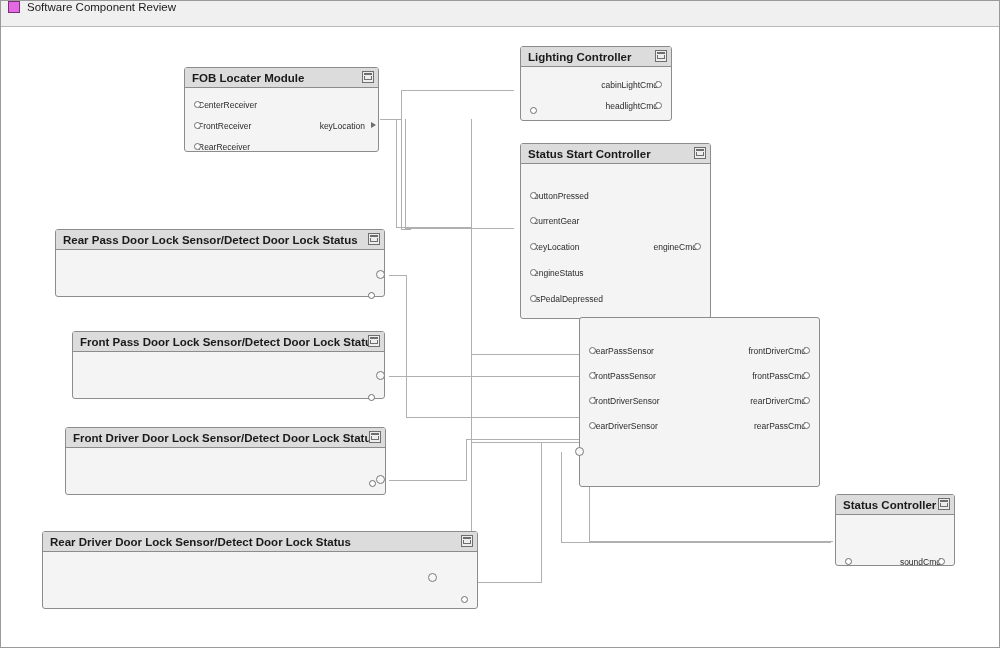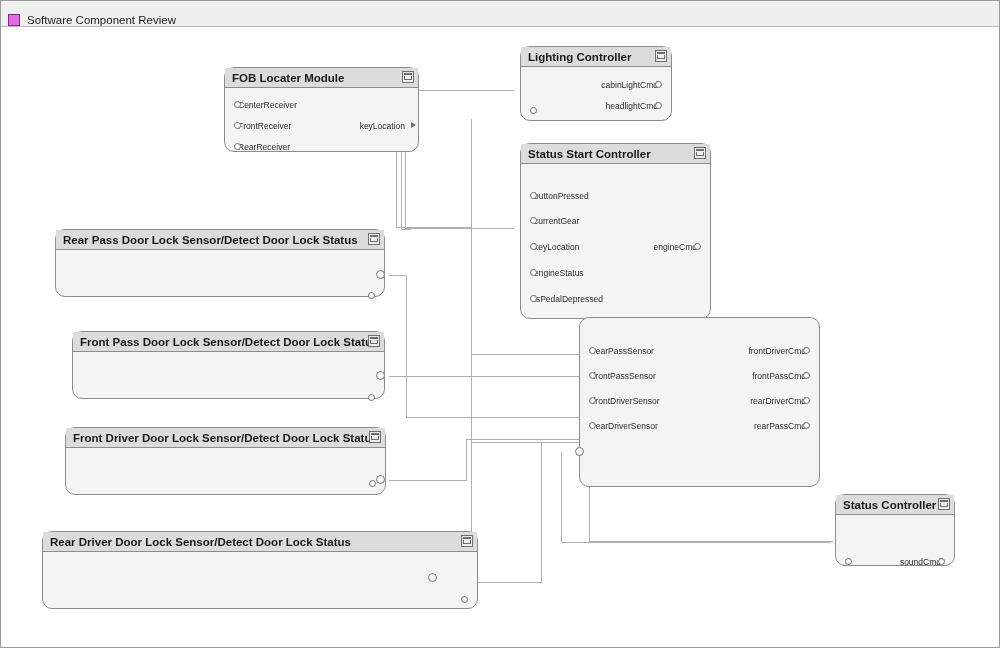--- a/index.html
+++ b/index.html
@@ -19,21 +19,21 @@
   }
   #titlebar {
     position: absolute;
     left: 0; top: 0;
     width: 100%;
     height: 26px;
     background: #f0f0f0;
     border-bottom: 1px solid #b8b8b8;
     box-sizing: border-box;
     display: flex;
-    align-items: flex-end;
+    align-items: flex-start;
     padding-left: 7px;
   }
   #titlebar .tb-icon {
     width: 12px;
     height: 12px;
     background: #e46ae4;
     border: 1px solid #7a2f7a;
     box-sizing: border-box;
     margin-right: 7px;
   }
@@ -54,21 +54,21 @@
     left: 0; top: 0;
     width: 998px;
     height: 620px;
     pointer-events: none;
   }
   .block {
     position: absolute;
     box-sizing: border-box;
     border: 1px solid #8c8c8c;
     background: #f4f4f4;
-    border-radius: 10px;
+    border-radius: 3px;
   }
   .block .hdr {
     position: relative;
     height: 20px;
     background: #dcdcdc;
     border-bottom: 1px solid #8c8c8c;
     box-sizing: border-box;
     display: flex;
     align-items: center;
     padding-left: 7px;
@@ -181,21 +181,21 @@
 
         <path d="M 388 453 L 465 453 L 465 412 L 578 412"></path>
 
         <path d="M 440 552 L 470 552 L 470 415 L 578 415"></path>
 
         <path d="M 560 425 L 560 515 L 830 515"></path>
         <path d="M 588 425 L 588 514 L 832 514"></path>
       </g>
     </svg>
 
-    <div class="block" style="left:183px; top:40px; width:195px; height:85px;margin-left:40px;">
+    <div class="block" style="left:183px; top:40px; width:195px; height:85px;">
       <div class="hdr">
         <span>FOB Locater Module</span>
         <span class="corner"></span>
       </div>
       <div class="body">
         <div class="port in" style="top:13px;">
           <span class="port-dot in" style="top:0px;"></span>
           <span>CenterReceiver</span>
         </div>
         <div class="port in" style="top:34px;">

